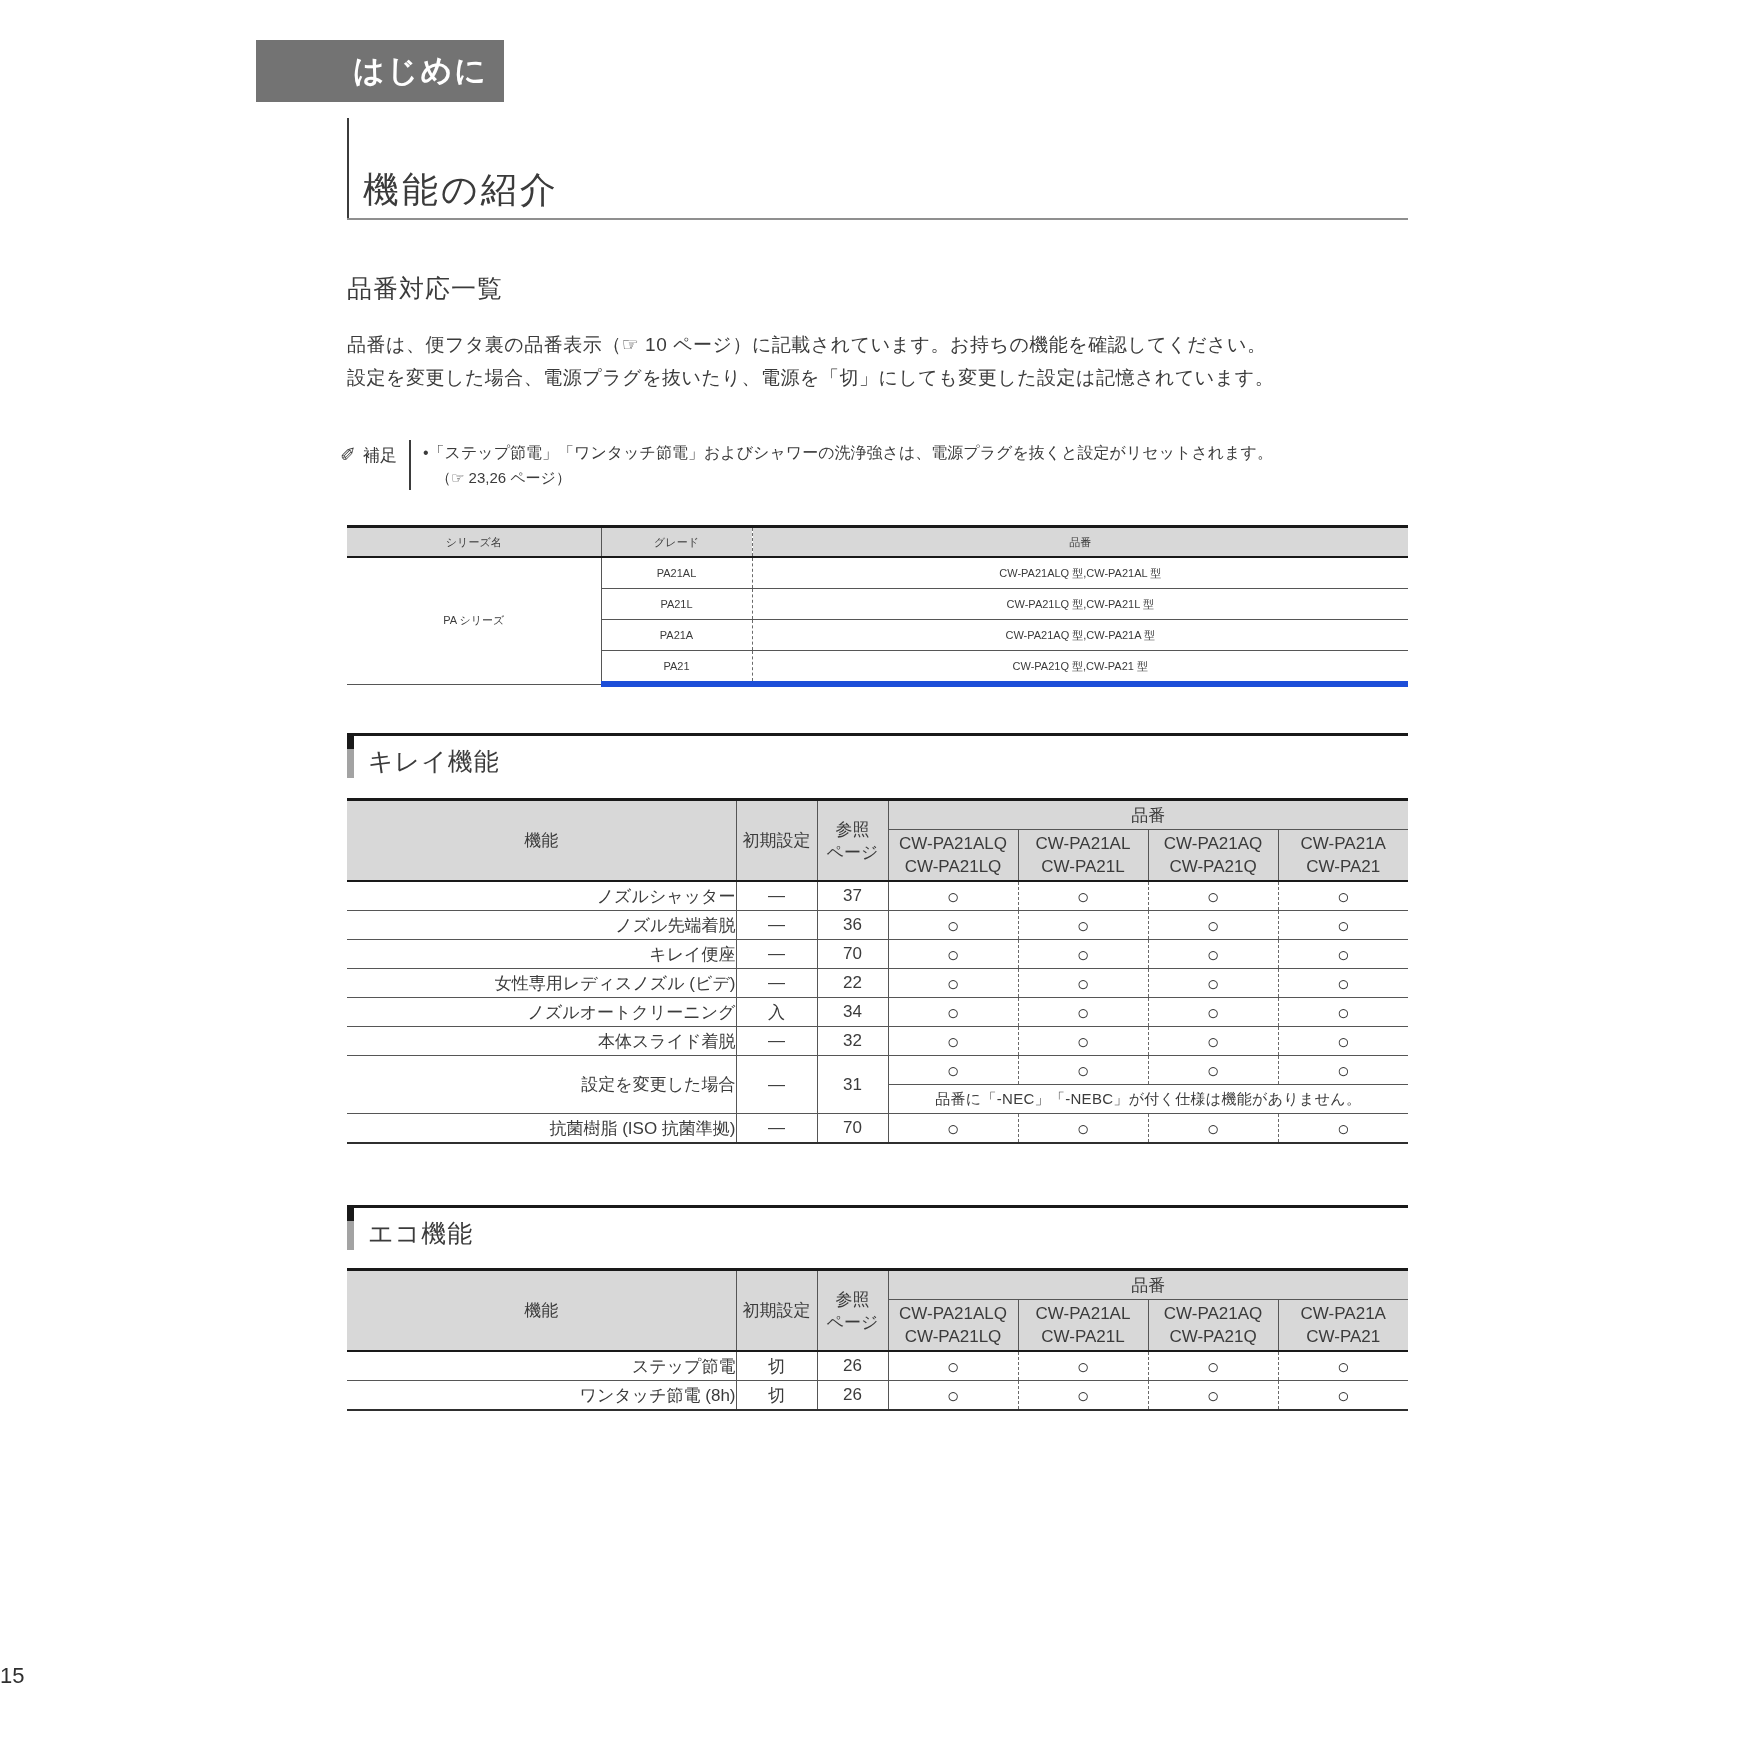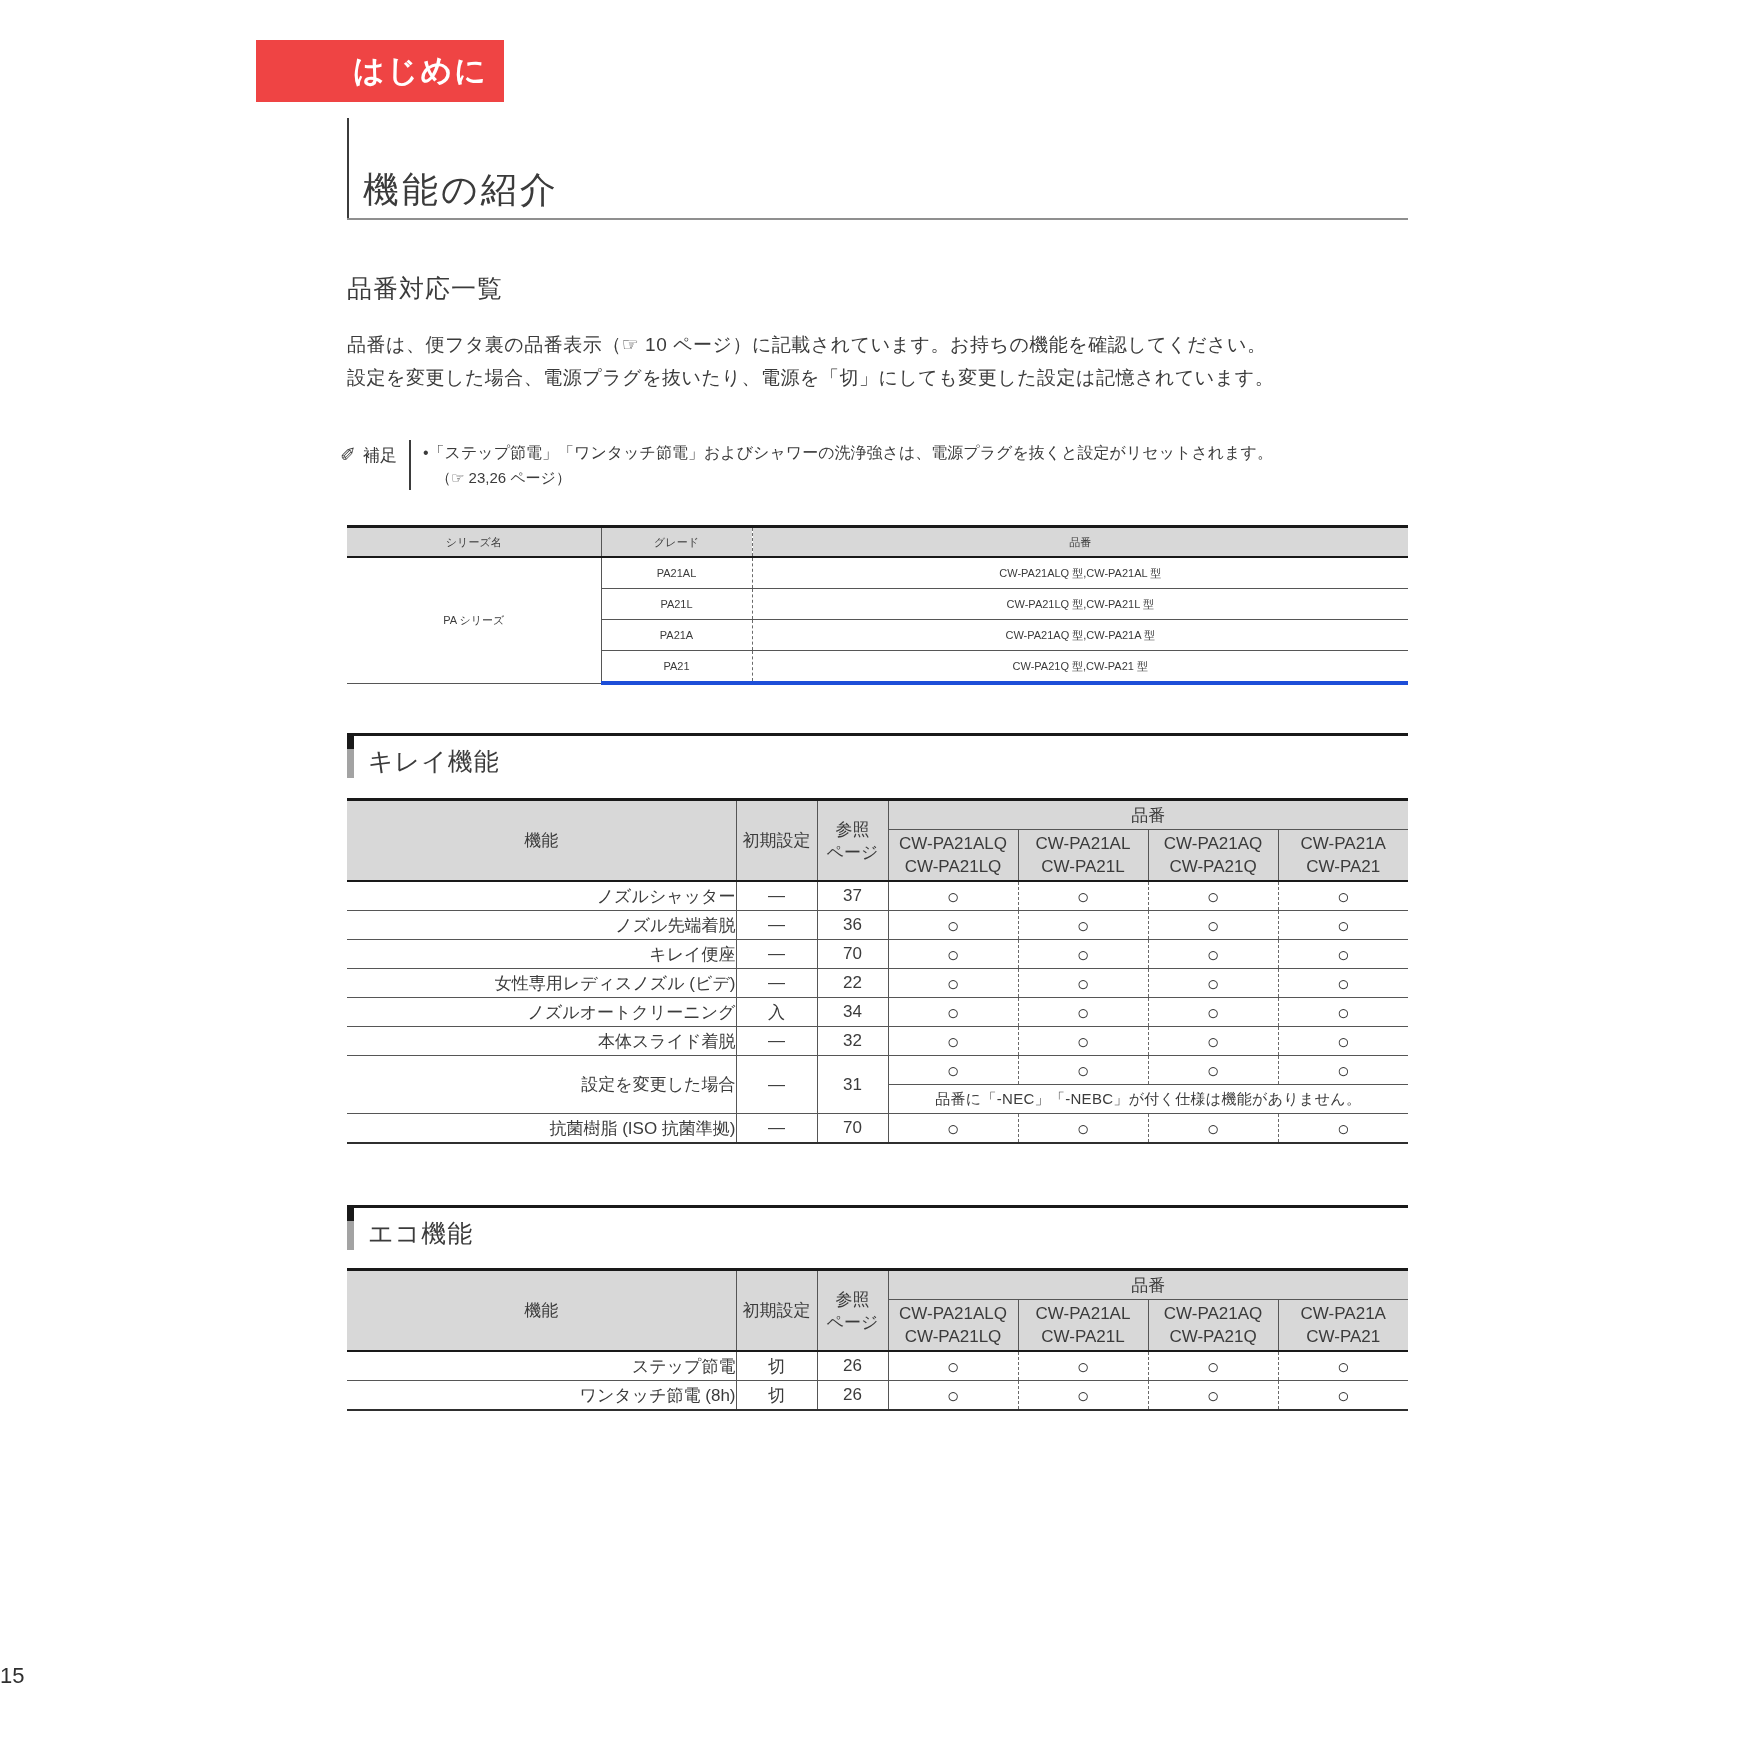--- a/index.html
+++ b/index.html
@@ -3,21 +3,21 @@
 <meta charset="utf-8">
 <style>
   html,body{margin:0;padding:0;}
   body{
     width:1754px;height:1754px;position:relative;background:#ffffff;
     font-family:"Liberation Sans","DejaVu Sans",sans-serif;color:#3b3b3b;
     -webkit-font-smoothing:antialiased;
   }
   
   .badge{
-    position:absolute;left:256px;top:40px;width:248px;height:62px;background:#ef4444;
+    position:absolute;left:256px;top:40px;width:248px;height:62px;background:#737373;
     color:#fff;display:flex;align-items:center;justify-content:flex-end;
     padding-right:16px;box-sizing:border-box;font-size:31px;font-weight:bold;letter-spacing:2px;
   }
   
   .title-wrap{
     position:absolute;left:347px;top:118px;height:100px;border-left:2px solid #3b3b3b;
     padding-left:14px;display:flex;align-items:flex-end;box-sizing:border-box;
   }
   .title{font-size:36px;letter-spacing:3px;line-height:1;padding-bottom:10px;}
   .title-rule{position:absolute;left:347px;top:218px;width:1061px;height:2px;background:#8f8f8f;}
@@ -38,21 +38,21 @@
   table{border-collapse:collapse;table-layout:fixed;}
   th,td{padding:0;font-weight:normal;text-align:center;overflow:hidden;white-space:nowrap;}
 
   
   .t1{position:absolute;left:347px;top:525px;width:1061px;font-size:11px;}
   .t1 thead th{
     background:#d8d8d8;height:28px;
     border-top:3px solid #191919;border-bottom:2px solid #191919;
   }
   .t1 tbody td{height:30px;border-bottom:1px solid #565656;}
-  .t1 tbody tr:last-child td{border-bottom:4px solid #1d4ed8;}
+  .t1 tbody tr:last-child td{border-bottom:6px solid #1d4ed8;}
   .t1 .vs{border-left:1px solid #565656;}
   .t1 .vd{border-left:1px dashed #6a6a6a;}
 
   
   .sec-heading{
     position:absolute;left:347px;width:1061px;border-top:3px solid #191919;
     display:flex;align-items:flex-end;box-sizing:border-box;
   }
   .sec-bar{width:7px;height:42px;background:linear-gradient(to bottom,#191919 0 30%,#a3a3a3 30% 100%);margin-right:14px;}
   .sec-title{font-size:25px;letter-spacing:1px;line-height:1;padding-bottom:4px;}

